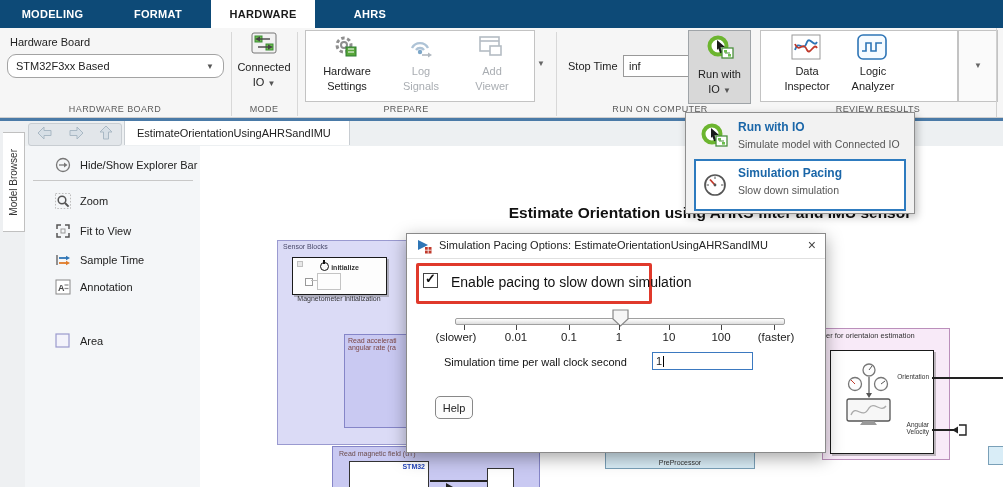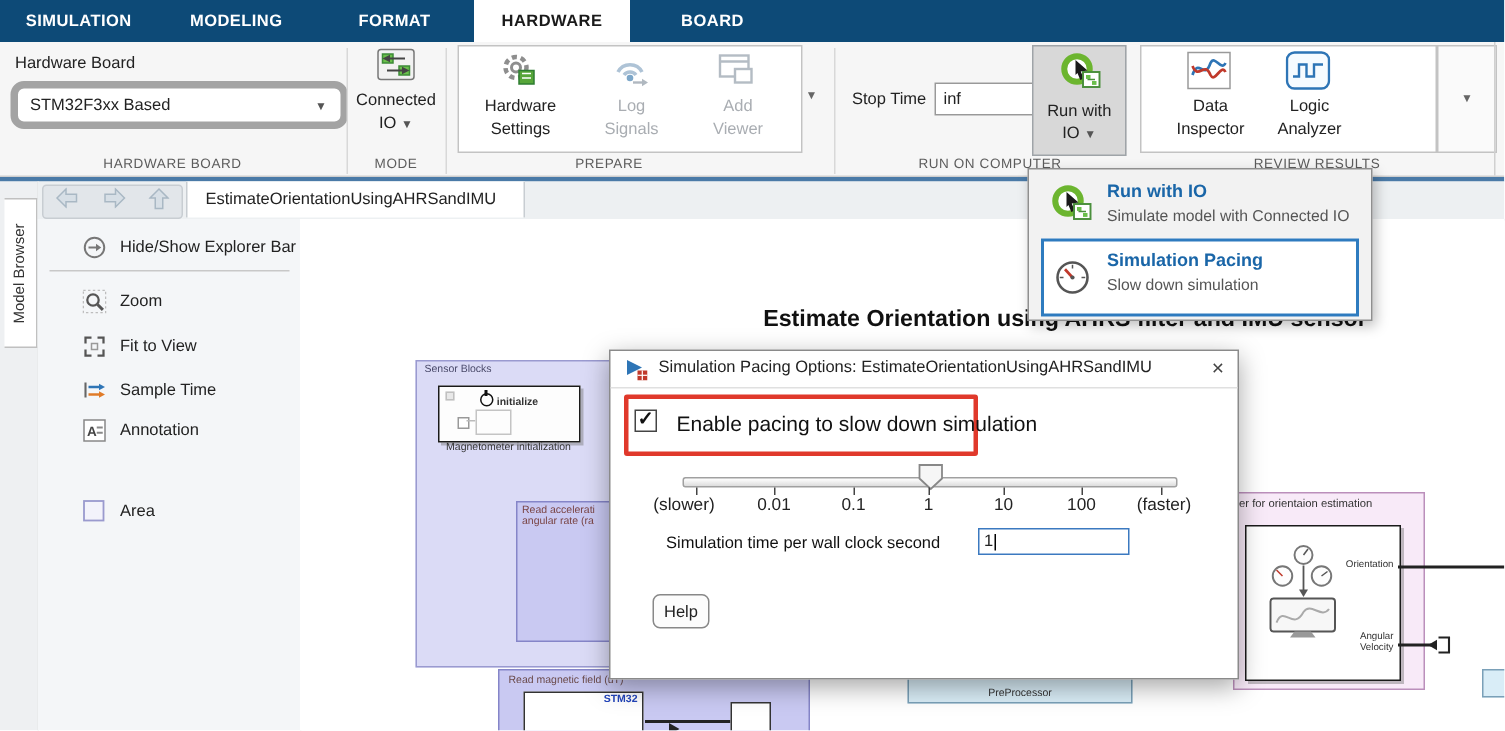--- a/index.html
+++ b/index.html
@@ -13,21 +13,21 @@
         font-size:11px;font-weight:bold;color:#fff;letter-spacing:.3px;cursor:default;}
   .rtab.active{background:#fff;color:#1a1a1a;}
   .ribbon{left:0;top:28px;width:1003px;height:89px;background:#f6f6f6;border-bottom:1px solid #cfcfcf;}
   .accent{left:0;top:118px;width:1003px;height:3px;background:#4a7aa7;}
   .vsep{width:1px;background:#d8d8d8;top:4px;height:84px;}
   .sec{font-size:9px;color:#5c5c5c;letter-spacing:.4px;text-align:center;}
   .lbl11{font-size:11px;color:#222;}
   .btn2{font-size:11px;color:#222;text-align:center;line-height:15px;}
   .dis{color:#a9adb2;}
   .gallery{background:#fff;border:1px solid #c3c3c3;}
-  .combo{background:#fff;border:5px solid #a3a3a3;border-radius:9px;font-size:11px;
+  .combo{background:#fff;border:1px solid #a3a3a3;border-radius:9px;font-size:11px;
          display:flex;align-items:center;padding:0 8px;color:#222;}
   .caret{font-size:8px;color:#555;line-height:8px;}
   .runbtn{background:#d8d8d8;border:1px solid #9fa4a8;}
   
   .menu{background:#f2f2f2;border:1px solid #8f8f8f;box-shadow:2px 3px 8px rgba(0,0,0,.25);z-index:50;}
   .menu-title{font-size:12px;font-weight:bold;color:#1a66a8;}
   .menu-sub{font-size:10.5px;color:#555;}
   .menu-sel{background:#fff;border:2px solid #2e7bbf;}
   
   .leftstrip{background:#eef0f2;border-right:1px solid #d0d0d0;}
@@ -64,25 +64,24 @@
            display:flex;align-items:center;justify-content:center;color:#222;}
   .pwr{width:7px;height:7px;border:1.4px solid #111;border-radius:50%;display:inline-block;position:relative;top:1px;}
   .pwr:after{content:"";position:absolute;left:2.2px;top:-3px;width:1.6px;height:4px;background:#111;}
 </style>
 </head>
 <body>
 
 <div id="app">
 
   <div class="abs tabbar">
-    <div class="rtab" style="width:105px">SIMULATION</div>
     <div class="rtab" style="width:105px">MODELING</div>
     <div class="rtab" style="width:106px">FORMAT</div>
     <div class="rtab active" style="width:104px">HARDWARE</div>
-    <div class="rtab" style="width:110px">BOARD</div>
+    <div class="rtab" style="width:110px">AHRS</div>
   </div>
 
   <div class="abs ribbon">
 
     <div class="abs lbl11" style="left:10px;top:8px">Hardware Board</div>
     <div class="abs combo" style="left:7px;top:26px;width:199px;height:22px">
       <span>STM32F3xx Based</span>
       <span class="caret abs" style="right:9px;top:8px">▼</span>
     </div>
     <div class="abs sec" style="left:0;top:76px;width:230px">HARDWARE BOARD</div>

